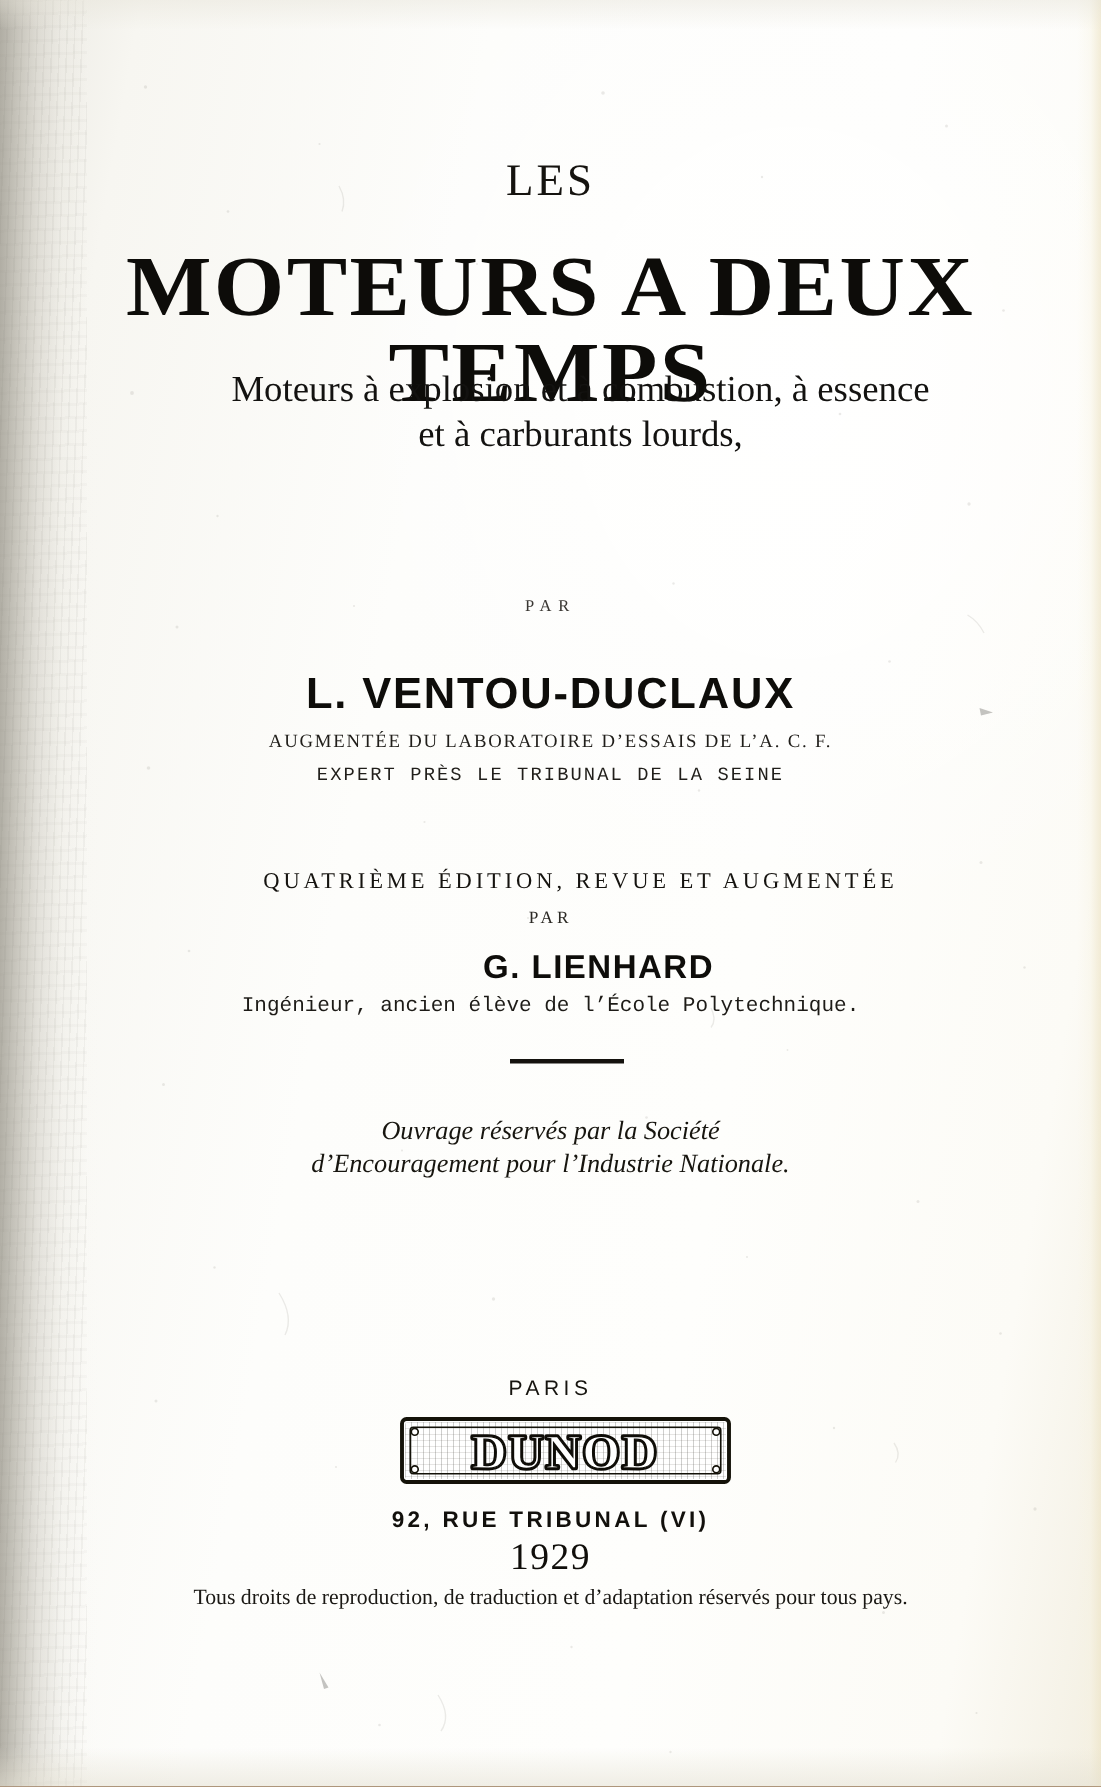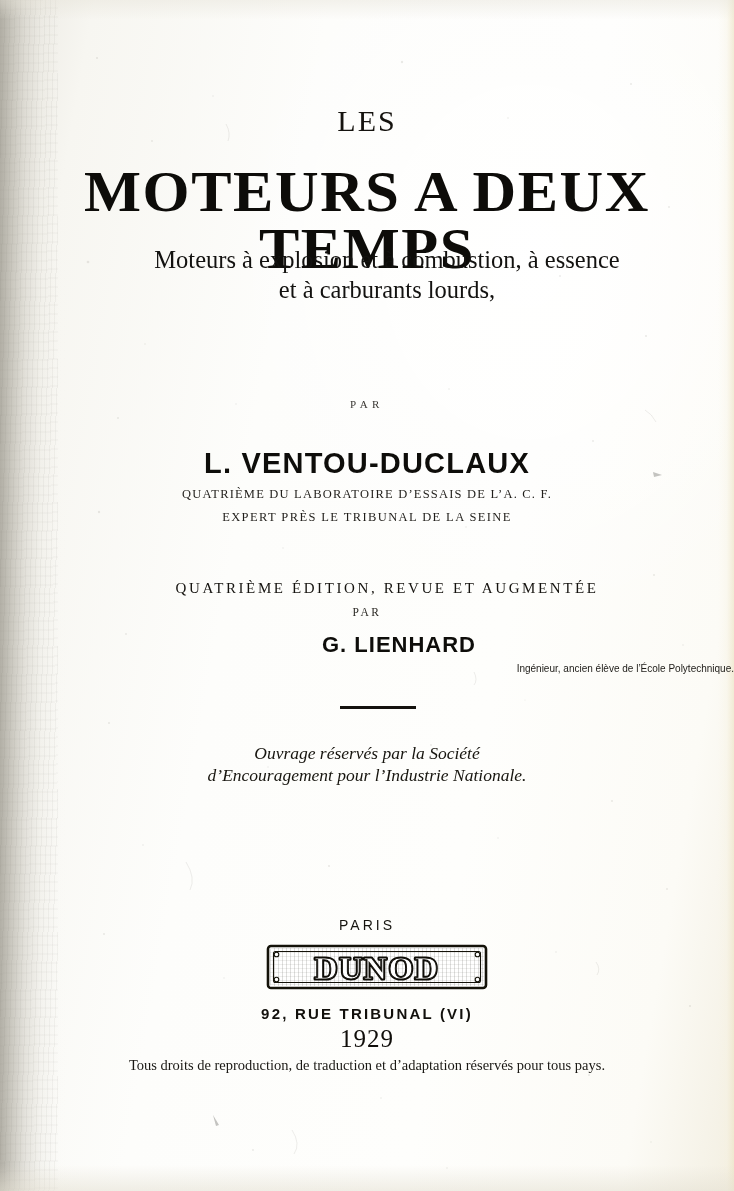--- a/index.html
+++ b/index.html
@@ -148,21 +148,21 @@
     font-size: 12.5px;
     letter-spacing: 1.2px;
     color: #201e1a;
     font-family: "Liberation Serif", serif;
   }
   .t-cred2 {
     top: 510px;
     font-size: 12.5px;
     letter-spacing: 1.4px;
     color: #201e1a;
-    font-family: Liberation Serif, serif;
+    font-family: Liberation Mono, monospace;
   }
 
   .t-edition {
     top: 580px;
     font-size: 15px;
     letter-spacing: 2.6px;
     color: #15130f;
     font-family: "Liberation Serif", serif;
     padding-left: 20px;
   }
@@ -180,24 +180,23 @@
     font-size: 22px;
     font-weight: 700;
     letter-spacing: 1px;
     font-family: "Liberation Sans", sans-serif;
     color: #0e0d0a;
     padding-left: 32px;
   }
 
   .t-editor-cred {
     top: 663px;
-    font-size: 10px;
+    font-size: 14px;
     color: #1d1b17;
-    font-family: Liberation Sans, sans-serif;
-    text-align: right;
+    font-family: Liberation Mono, monospace;
   }
 
   .rule {
     position: absolute;
     top: 706px;
     left: 340px;
     width: 76px;
     height: 2.6px;
     background: #14120e;
     z-index: 5;
@@ -330,21 +329,21 @@
   <div class="block t-les">LES</div>
   <div class="block t-main">MOTEURS A DEUX TEMPS</div>
 
   <div class="block t-sub">
     <div>Moteurs à explosion et à combustion, à essence</div>
     <div>et à carburants lourds,</div>
   </div>
 
   <div class="block t-par1">PAR</div>
   <div class="block t-author">L. VENTOU-DUCLAUX</div>
-  <div class="block t-cred1">QUATRIÈME DU LABORATOIRE D’ESSAIS DE L’A. C. F.</div>
+  <div class="block t-cred1">AUGMENTÉE DU LABORATOIRE D’ESSAIS DE L’A. C. F.</div>
   <div class="block t-cred2">EXPERT PRÈS LE TRIBUNAL DE LA SEINE</div>
 
   <div class="block t-edition">QUATRIÈME ÉDITION, REVUE ET AUGMENTÉE</div>
   <div class="block t-par2">PAR</div>
   <div class="block t-editor">G. LIENHARD</div>
   <div class="block t-editor-cred">Ingénieur, ancien élève de l’École Polytechnique.</div>
 
   <div class="rule"></div>
   <div class="block t-award">
     <div>Ouvrage réservés par la Société</div>

